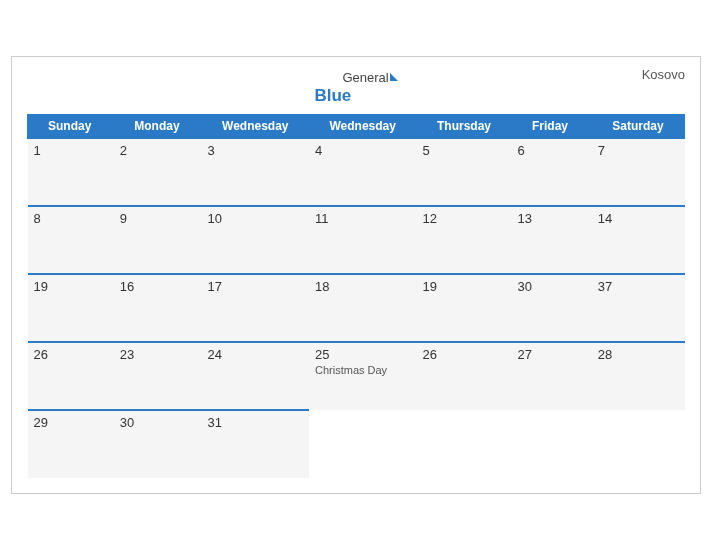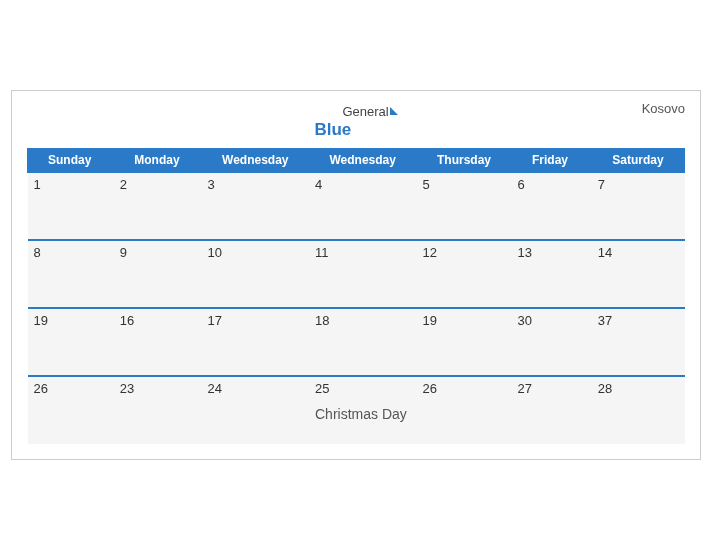--- a/index.html
+++ b/index.html
@@ -64,24 +64,24 @@
     }
     .calendar-grid tr:nth-child(even) td {
       background: #f5f5f5;
     }
     .day-number {
       font-size: 13px;
       color: #333;
       display: block;
     }
     .holiday-label {
-      font-size: 14px;
+      font-size: 11px;
       color: #555;
       display: block;
-      margin-top: 10px;
+      margin-top: 2px;
     }
     .empty-cell {
       background: #fff !important;
       border-top: none !important;
     }
     .logo-wrapper {
       display: flex;
       align-items: center;
       gap: 0;
     }
@@ -222,15 +222,30 @@
           <td>
             <span class="day-number">26</span>
           </td>
           <td>
             <span class="day-number">27</span>
           </td>
           <td>
             <span class="day-number">28</span>
           </td>
         </tr>
+        <tr>
+          <td>
+            <span class="day-number">29</span>
+          </td>
+          <td>
+            <span class="day-number">30</span>
+          </td>
+          <td>
+            <span class="day-number">31</span>
+          </td>
+          <td class="empty-cell" style="background: rgb(255, 255, 255); border-top: none;"></td>
+          <td class="empty-cell" style="background: rgb(255, 255, 255); border-top: none;"></td>
+          <td class="empty-cell" style="background: rgb(255, 255, 255); border-top: none;"></td>
+          <td class="empty-cell" style="background: rgb(255, 255, 255); border-top: none;"></td>
+        </tr>
       </tbody>
   </table>
 </div>
 
 </body></html>

